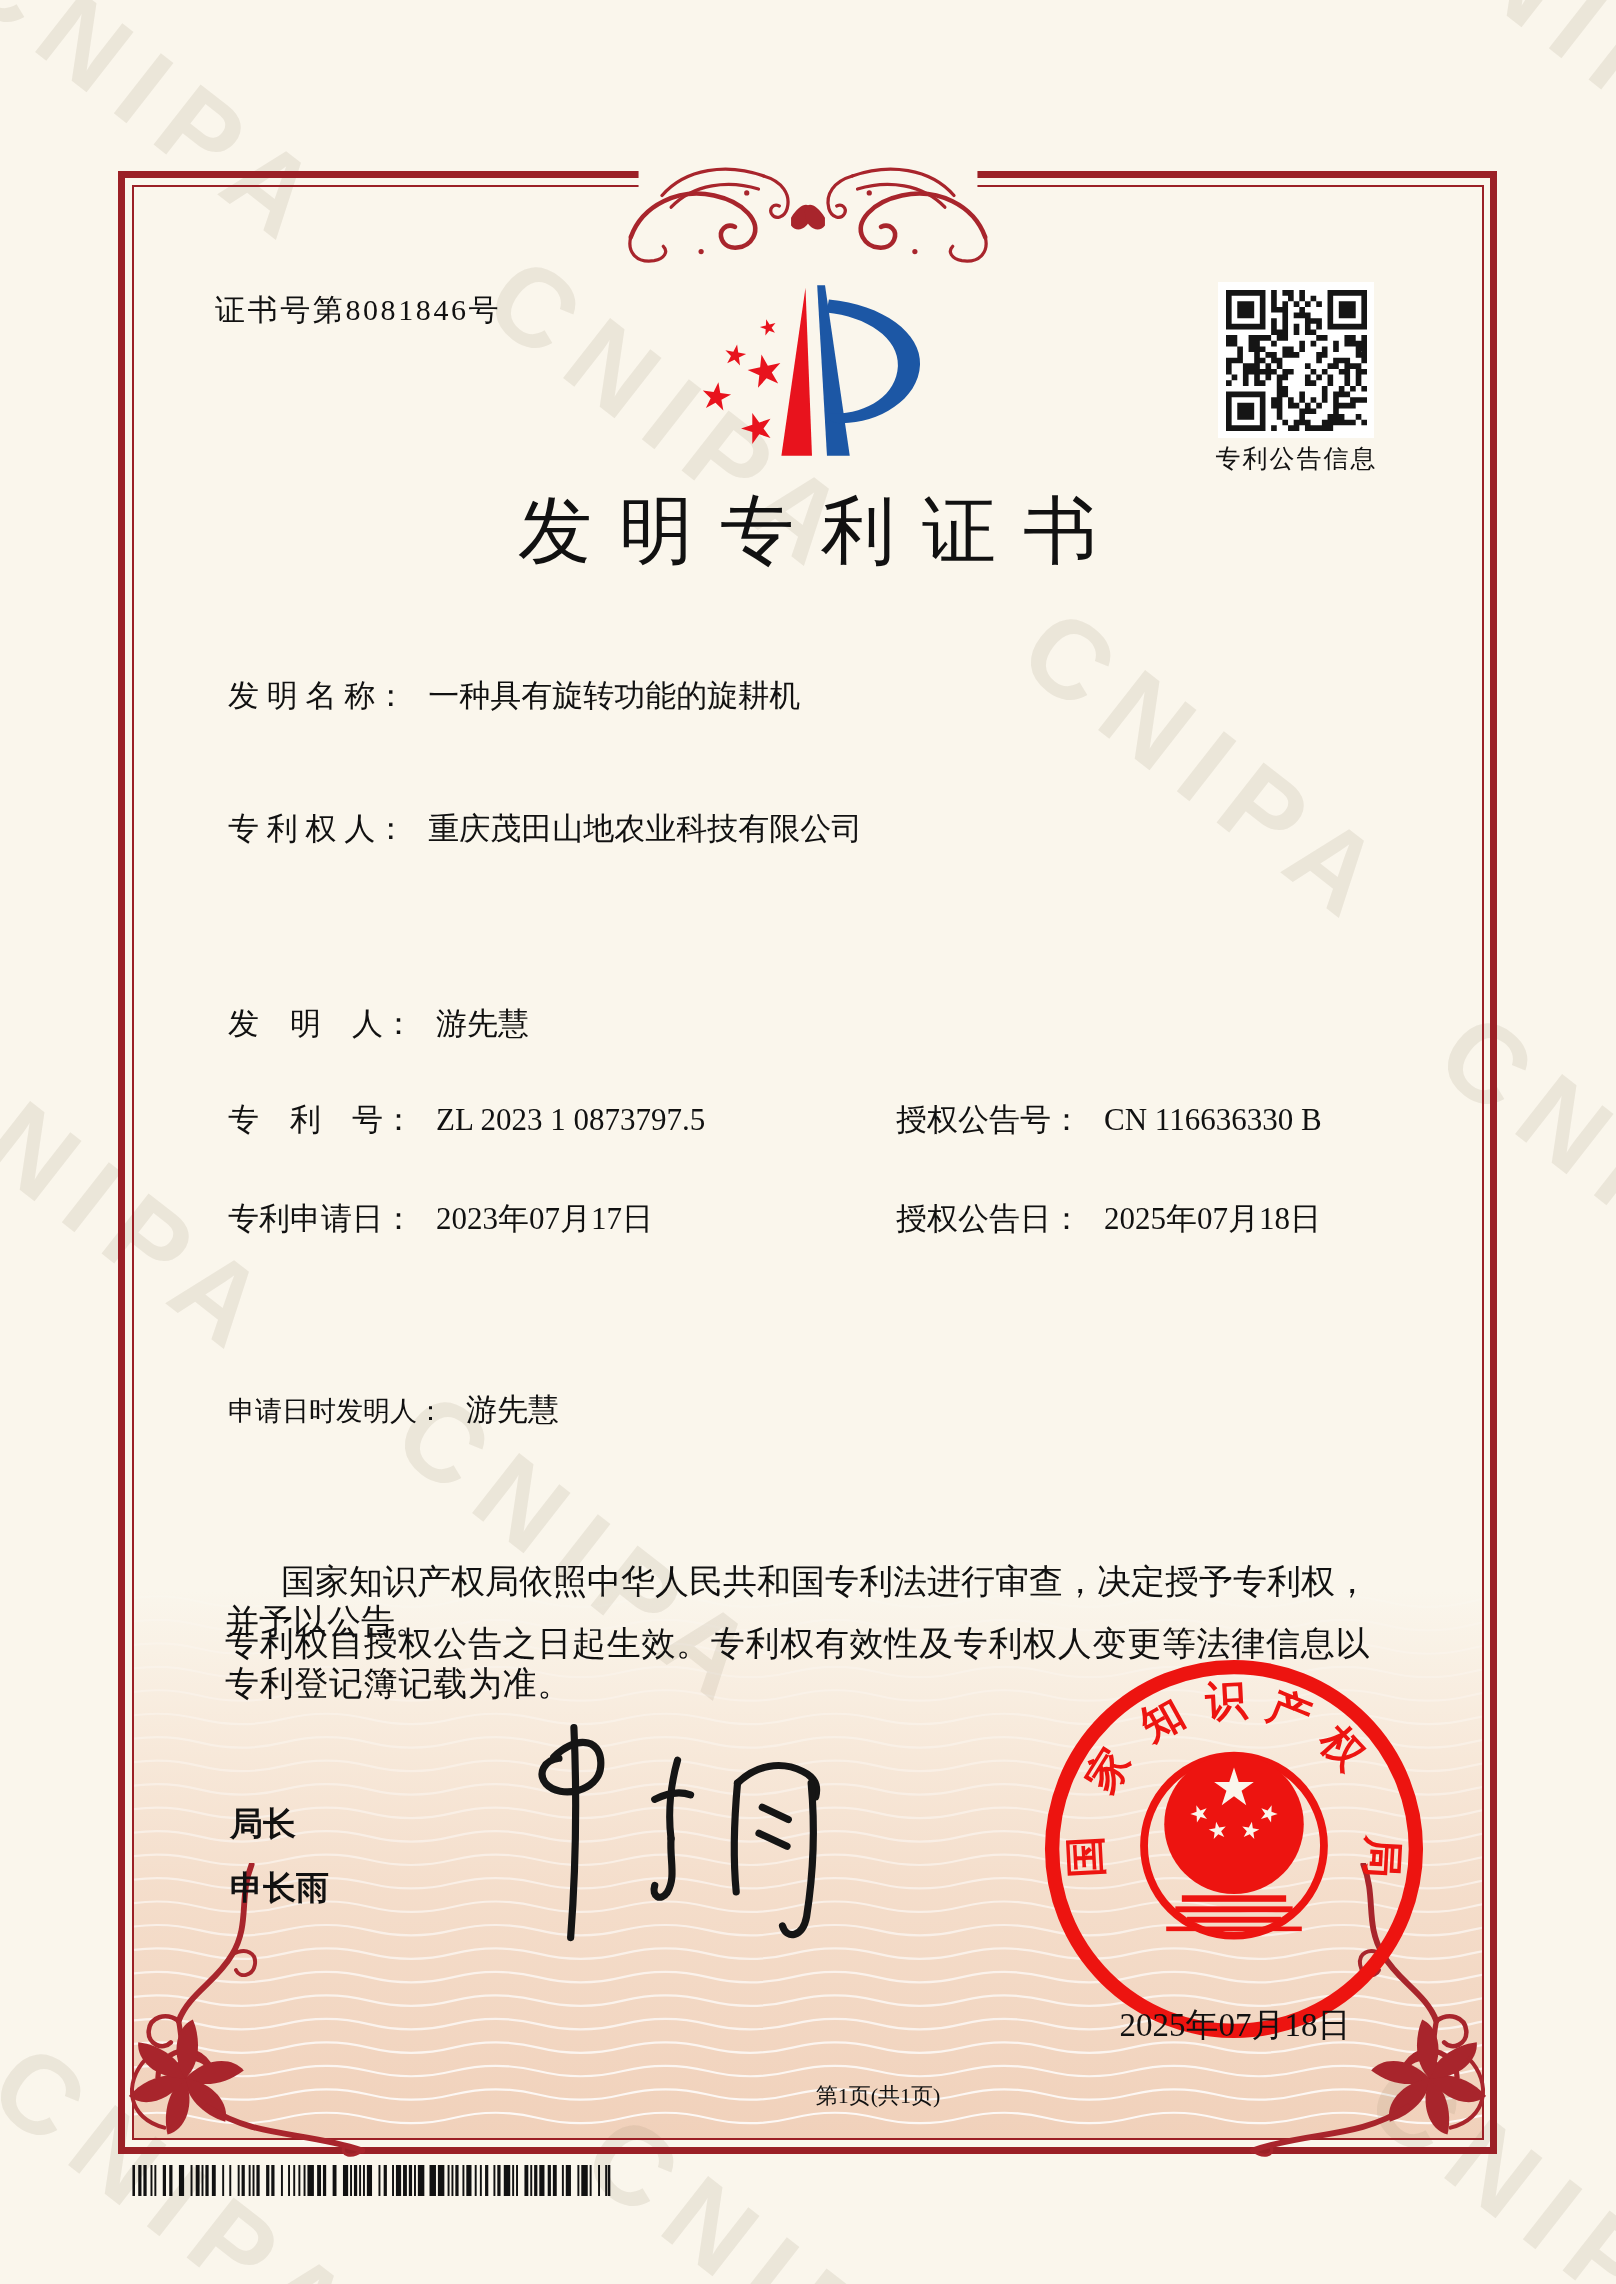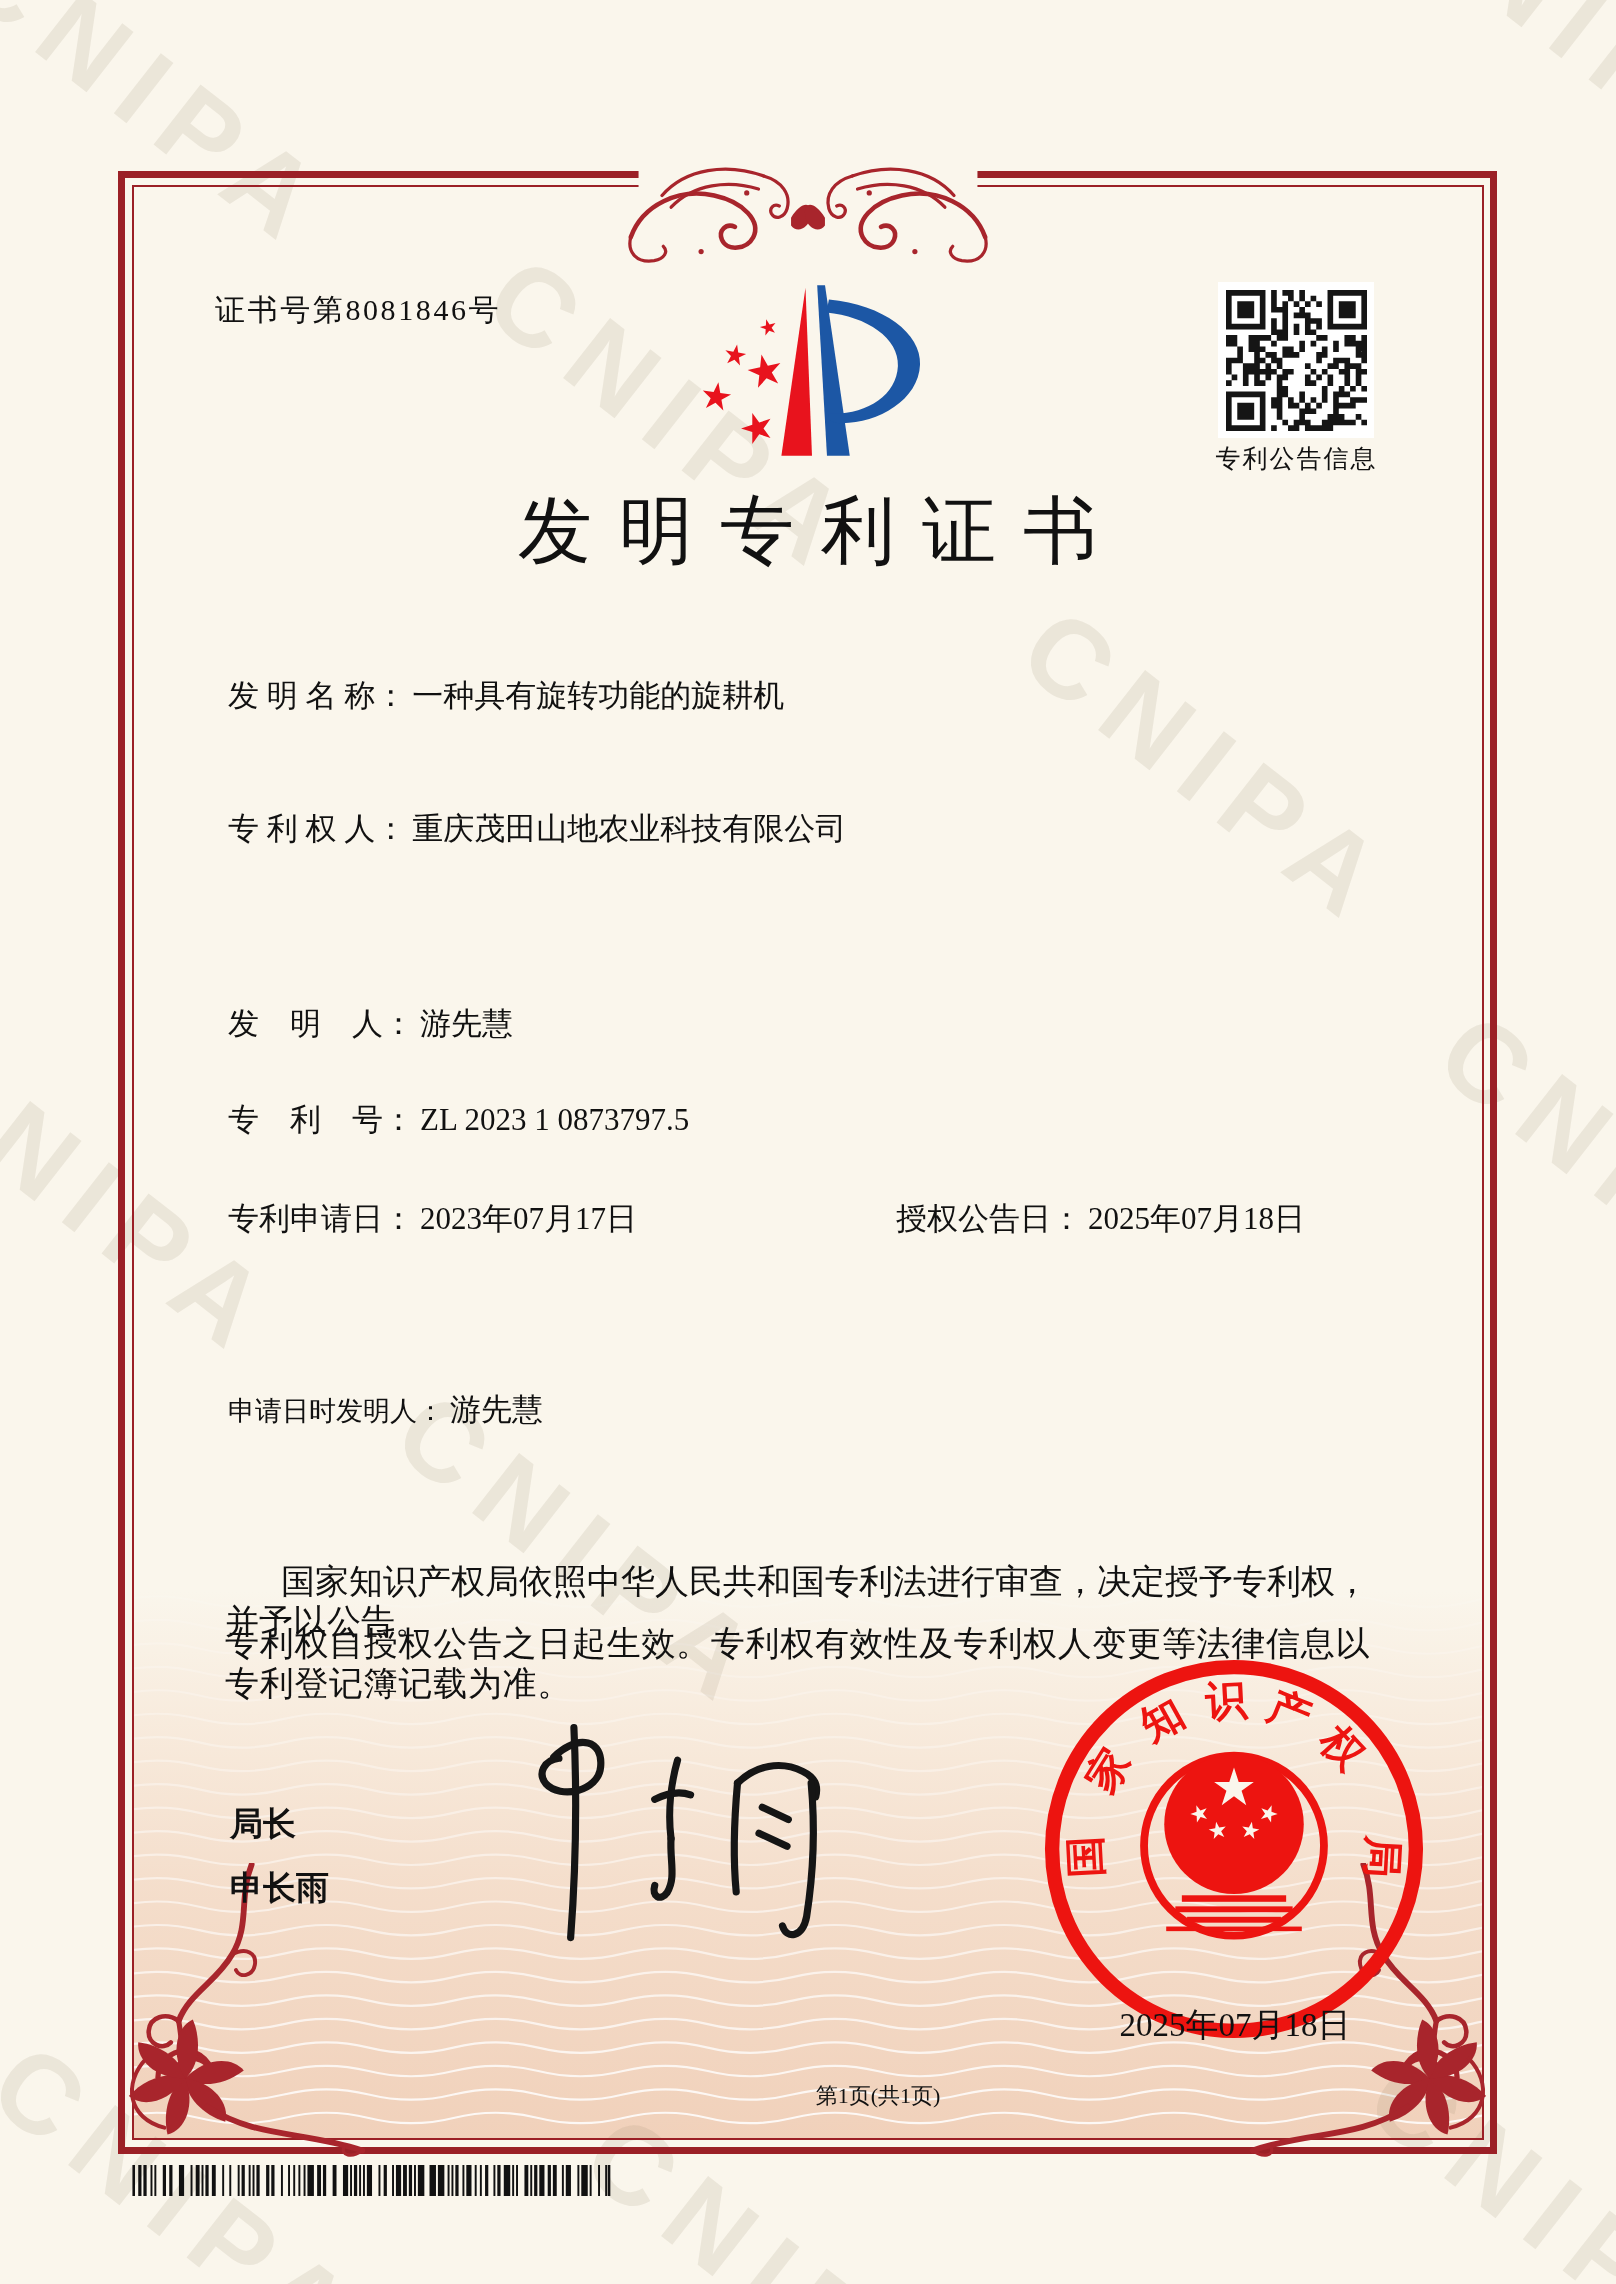--- a/index.html
+++ b/index.html
@@ -25,21 +25,21 @@
   .certno{position:absolute;left:215px;top:290px;z-index:6;font-size:30px;letter-spacing:2.6px;}
   .title{position:absolute;left:118px;top:482px;width:1379px;text-align:center;z-index:6;
       font-size:74px;font-weight:400;letter-spacing:27px;text-indent:27px;}
   .qrbox{position:absolute;left:1218px;top:282px;width:156px;height:156px;background:#ffffff;z-index:6;}
   .qrbox svg{position:absolute;left:7.8px;top:7.8px;}
   .qrcap{position:absolute;left:1200px;top:442px;width:193px;text-align:center;z-index:6;
       font-size:25px;letter-spacing:2px;}
   
   .row{position:absolute;left:228px;z-index:6;font-size:31px;white-space:nowrap;}
   .row .lbl{display:inline-block;}
-  .row .val{display:inline-block;margin-left:6px;}
+  .row .val{display:inline-block;margin-left:22px;}
   .row .rcol{position:absolute;left:668px;top:0;white-space:nowrap;}
   .row.small .lbl{font-size:27px;}
   
   .stmt{position:absolute;left:225px;z-index:6;width:1177px;font-size:34px;line-height:1.18;}
   
   .signer{position:absolute;left:230px;z-index:6;font-family:"Liberation Sans","DejaVu Sans",sans-serif;
       font-weight:700;font-size:33px;}
   
   .sealdate{position:absolute;left:1108px;top:2003px;width:254px;text-align:center;z-index:7;
       font-size:33px;}
@@ -167,20 +167,23 @@
     <span class="lbl">发 明 名 称：</span><span class="val">一种具有旋转功能的旋耕机</span>
   </div>
   <div class="row" style="top:808px">
     <span class="lbl">专 利 权 人：</span><span class="val">重庆茂田山地农业科技有限公司</span>
   </div>
   <div class="row" style="top:1003px">
     <span class="lbl">发　明　人：</span><span class="val">游先慧</span>
   </div>
   <div class="row" style="top:1099px">
     <span class="lbl">专　利　号：</span><span class="val">ZL 2023 1 0873797.5</span>
+    <span class="rcol">
+      <span class="lbl">授权公告号：</span><span class="val">CN 116636330 B</span>
+    </span>
   </div>
   <div class="row" style="top:1198px">
     <span class="lbl">专利申请日：</span><span class="val">2023年07月17日</span>
     <span class="rcol">
       <span class="lbl">授权公告日：</span><span class="val">2025年07月18日</span>
     </span>
   </div>
   <div class="row small" style="top:1389px">
     <span class="lbl">申请日时发明人：</span><span class="val">游先慧</span>
   </div>

